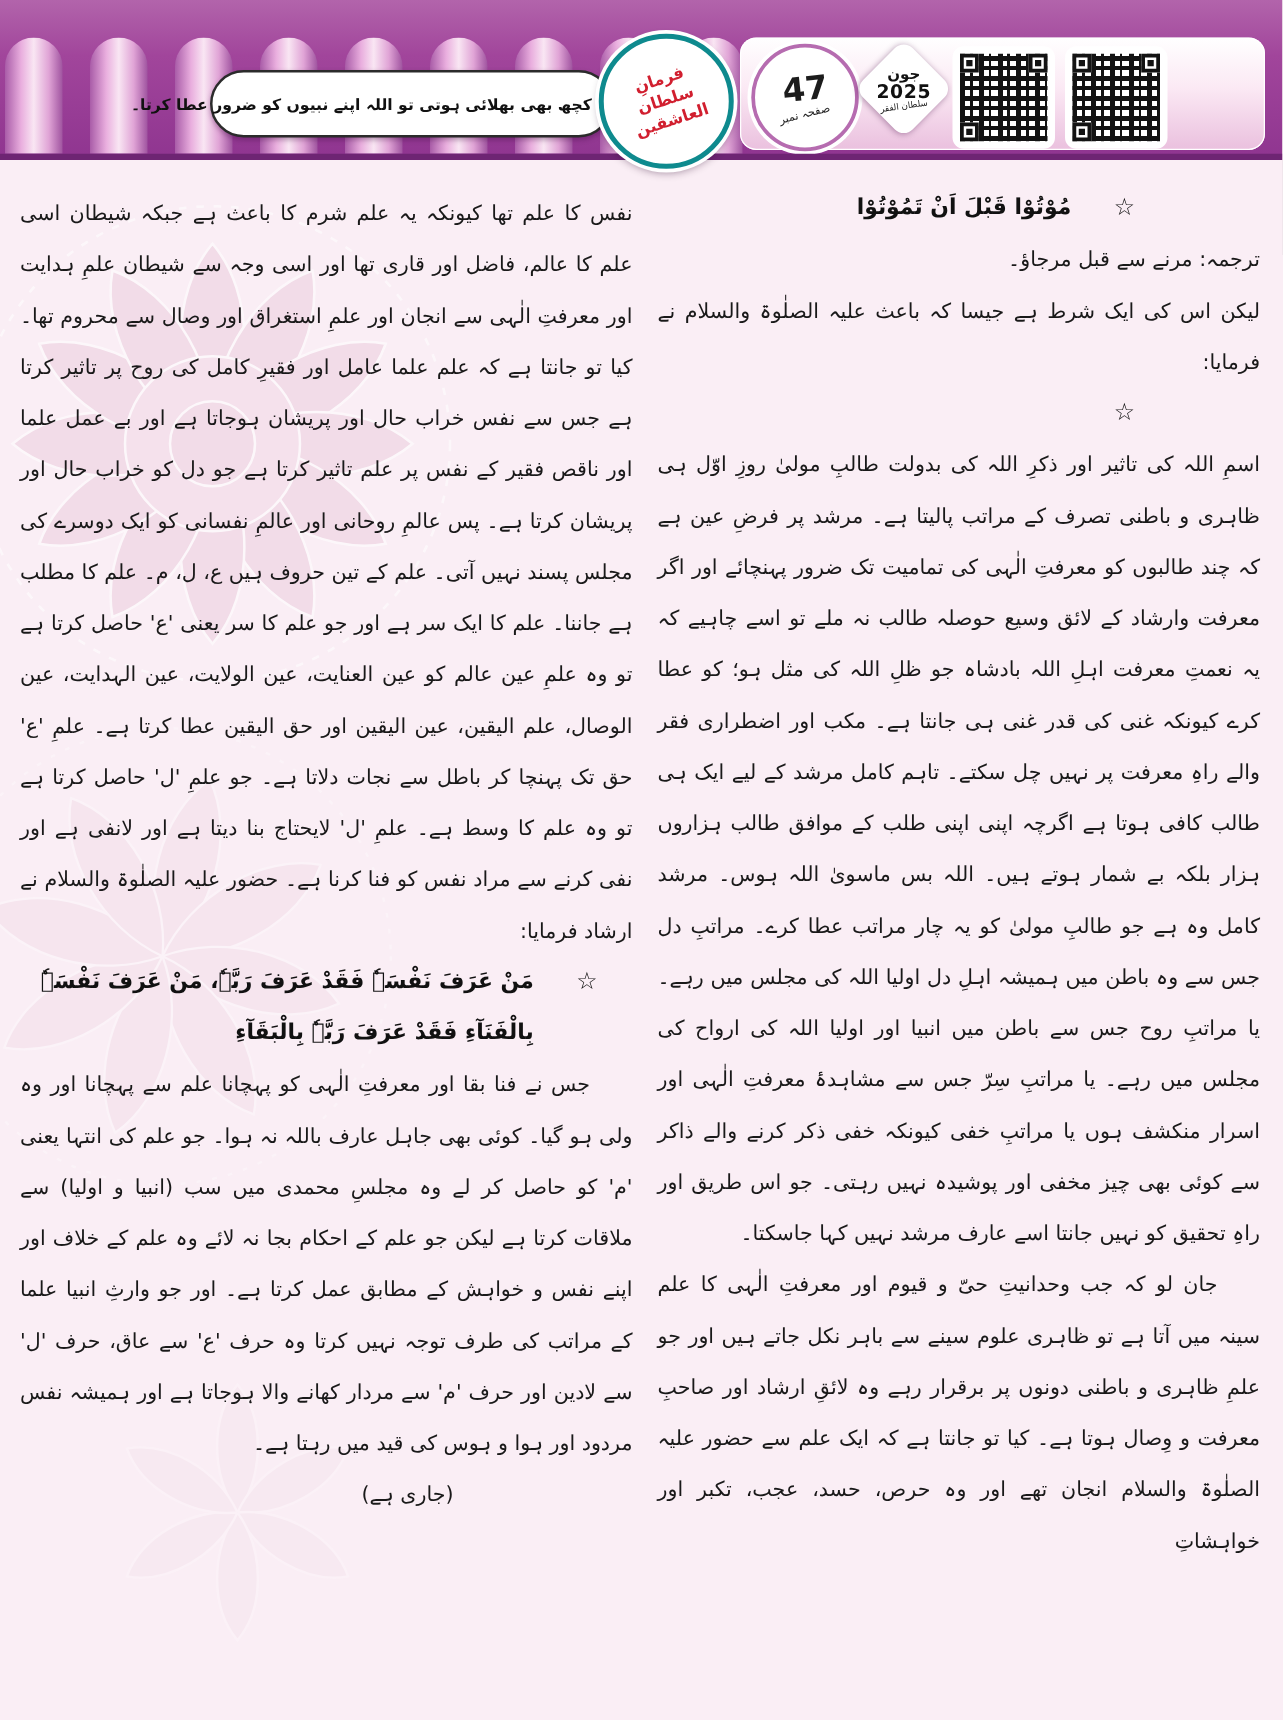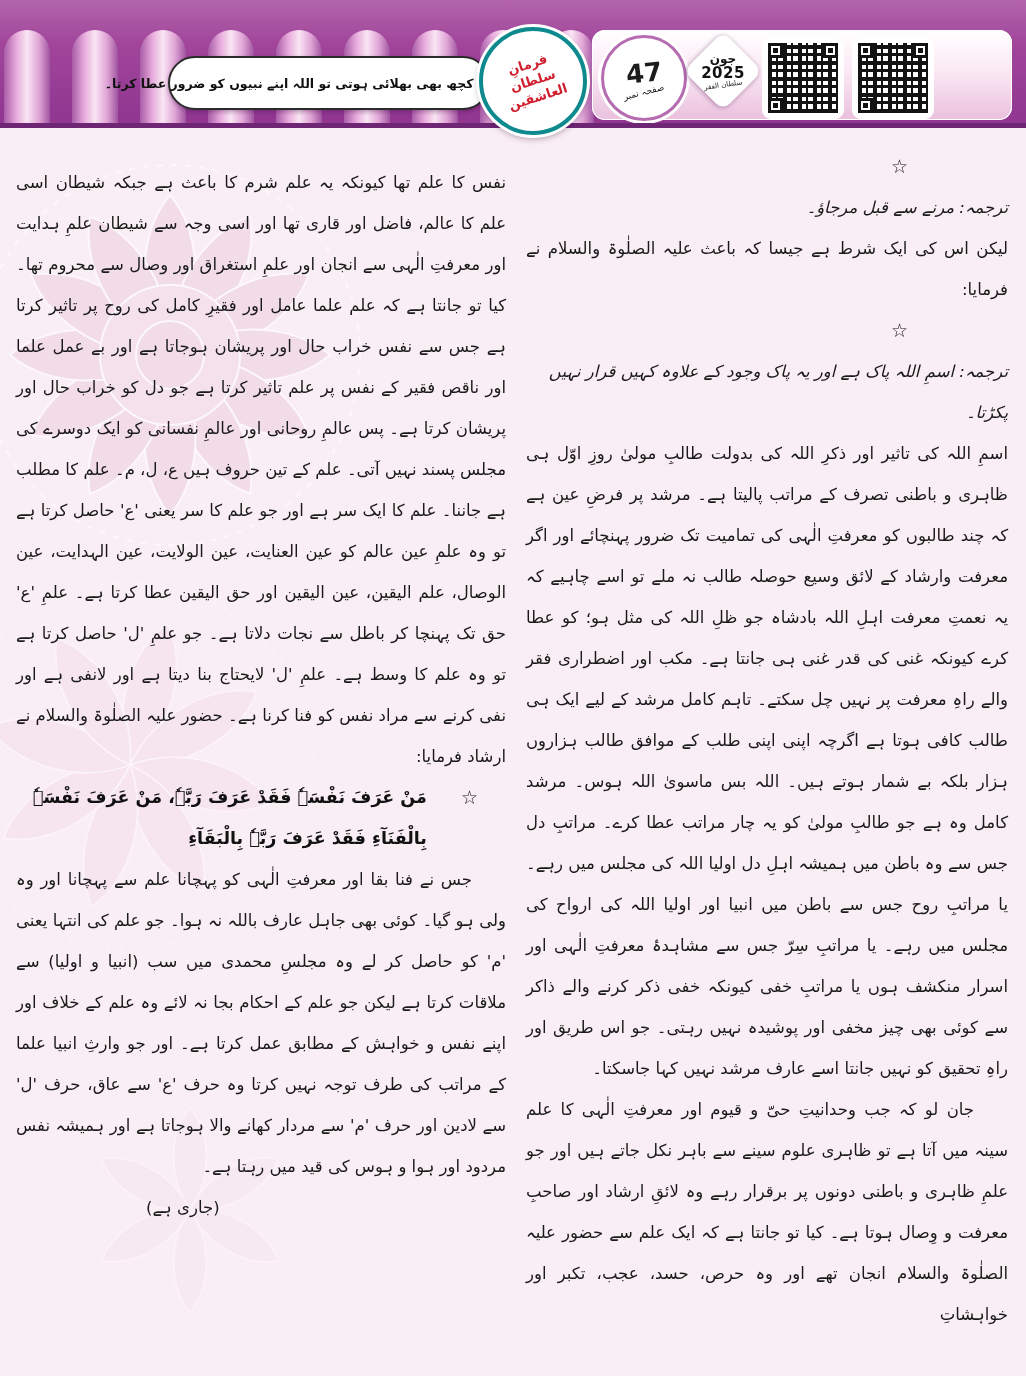--- a/index.html
+++ b/index.html
@@ -48,30 +48,30 @@
   .f-tl{left:0;top:0;} .f-tr{right:0;top:0;} .f-bl{left:0;bottom:0;}
 
   
   .article{position:absolute;top:130px;left:0;width:1026px;height:1246px;}
   .watermark{position:absolute;pointer-events:none;}
   .wm1{left:-60px;top:-10px;opacity:.55;}
   .wm2{left:-80px;top:420px;opacity:.30;}
   .wm3{left:40px;top:930px;opacity:.20;}
   .col{position:absolute;direction:rtl;color:#191919;}
   .col-right{right:18px;top:16px;width:482px;}
-  .col-left{left:16px;top:32px;width:490px;}
+  .col-left{left:16px;top:20px;width:490px;}
   .urdu{margin:0;font-size:16.5px;line-height:41px;text-align:justify;text-justify:inter-word;}
-  .trans{text-align:right;font-style:italic;}
+  .trans{}
   .indent{text-indent:34px;}
   .quote-row{display:flex;direction:rtl;align-items:flex-start;gap:34px;padding-right:100px;
              font-weight:bold;font-size:17.5px;line-height:41px;color:#111;}
   .quote-row .arabic{flex:1;text-align:right;}
   .hadith-row{padding-right:28px;}
   .star{font-size:19px;line-height:41px;color:#111;}
-  .continued{text-align:left;padding-left:130px;}
+  .continued{text-align:center;padding-left:130px;}
 </style>
 </head>
 <body>
 
 <div class="page">
 
   <header class="header">
     <div class="bars">
       <i class="bar"></i>
       <i class="bar"></i>
@@ -167,27 +167,27 @@
         <path d="M0,0 C34,-48 34,-120 0,-160 C-34,-120 -34,-48 0,0" transform="rotate(120)"></path>
         <path d="M0,0 C34,-48 34,-120 0,-160 C-34,-120 -34,-48 0,0" transform="rotate(180)"></path>
         <path d="M0,0 C34,-48 34,-120 0,-160 C-34,-120 -34,-48 0,0" transform="rotate(240)"></path>
         <path d="M0,0 C34,-48 34,-120 0,-160 C-34,-120 -34,-48 0,0" transform="rotate(300)"></path>
       </g>
     </svg>
 
     <section class="col col-right">
       <div class="quote-row">
         <span class="star">☆</span>
+        <span class="arabic">مُوْتُوْا قَبْلَ اَنْ تَمُوْتُوْا</span>
       </div>
       <p class="urdu trans">ترجمہ: مرنے سے قبل مرجاؤ۔</p>
       <p class="urdu">لیکن اس کی ایک شرط ہے جیسا کہ باعث علیہ الصلٰوۃ والسلام نے فرمایا:</p>
       <div class="quote-row">
         <span class="star">☆</span>
       </div>
-      <p class="urdu trans">ترجمہ: اسمِ اللہ پاک ہے اور یہ پاک وجود کے علاوہ کہیں قرار نہیں پکڑتا۔</p>
       <p class="urdu">اسمِ اللہ کی تاثیر اور ذکرِ اللہ کی بدولت طالبِ مولیٰ روزِ اوّل ہی ظاہری و باطنی تصرف کے مراتب پالیتا ہے۔ مرشد پر فرضِ عین ہے کہ چند طالبوں کو معرفتِ الٰہی کی تمامیت تک ضرور پہنچائے اور اگر معرفت وارشاد کے لائق وسیع حوصلہ طالب نہ ملے تو اسے چاہیے کہ یہ نعمتِ معرفت اہلِ اللہ بادشاہ جو ظلِ اللہ کی مثل ہو؛ کو عطا کرے کیونکہ غنی کی قدر غنی ہی جانتا ہے۔ مکب اور اضطراری فقر والے راہِ معرفت پر نہیں چل سکتے۔ تاہم کامل مرشد کے لیے ایک ہی طالب کافی ہوتا ہے اگرچہ اپنی اپنی طلب کے موافق طالب ہزاروں ہزار بلکہ بے شمار ہوتے ہیں۔ اللہ بس ماسویٰ اللہ ہوس۔ مرشد کامل وہ ہے جو طالبِ مولیٰ کو یہ چار مراتب عطا کرے۔ مراتبِ دل جس سے وہ باطن میں ہمیشہ اہلِ دل اولیا اللہ کی مجلس میں رہے۔ یا مراتبِ روح جس سے باطن میں انبیا اور اولیا اللہ کی ارواح کی مجلس میں رہے۔ یا مراتبِ سِرّ جس سے مشاہدۂ معرفتِ الٰہی اور اسرار منکشف ہوں یا مراتبِ خفی کیونکہ خفی ذکر کرنے والے ذاکر سے کوئی بھی چیز مخفی اور پوشیدہ نہیں رہتی۔ جو اس طریق اور راہِ تحقیق کو نہیں جانتا اسے عارف مرشد نہیں کہا جاسکتا۔</p>
       <p class="urdu indent">جان لو کہ جب وحدانیتِ حیّ و قیوم اور معرفتِ الٰہی کا علم سینہ میں آتا ہے تو ظاہری علوم سینے سے باہر نکل جاتے ہیں اور جو علمِ ظاہری و باطنی دونوں پر برقرار رہے وہ لائقِ ارشاد اور صاحبِ معرفت و وِصال ہوتا ہے۔ کیا تو جانتا ہے کہ ایک علم سے حضور علیہ الصلٰوۃ والسلام انجان تھے اور وہ حرص، حسد، عجب، تکبر اور خواہشاتِ</p>
     </section>
 
     <section class="col col-left">
       <p class="urdu">نفس کا علم تھا کیونکہ یہ علم شرم کا باعث ہے جبکہ شیطان اسی علم کا عالم، فاضل اور قاری تھا اور اسی وجہ سے شیطان علمِ ہدایت اور معرفتِ الٰہی سے انجان اور علمِ استغراق اور وصال سے محروم تھا۔ کیا تو جانتا ہے کہ علم علما عامل اور فقیرِ کامل کی روح پر تاثیر کرتا ہے جس سے نفس خراب حال اور پریشان ہوجاتا ہے اور بے عمل علما اور ناقص فقیر کے نفس پر علم تاثیر کرتا ہے جو دل کو خراب حال اور پریشان کرتا ہے۔ پس عالمِ روحانی اور عالمِ نفسانی کو ایک دوسرے کی مجلس پسند نہیں آتی۔ علم کے تین حروف ہیں ع، ل، م۔ علم کا مطلب ہے جاننا۔ علم کا ایک سر ہے اور جو علم کا سر یعنی 'ع' حاصل کرتا ہے تو وہ علمِ عین عالم کو عین العنایت، عین الولایت، عین الہدایت، عین الوصال، علم الیقین، عین الیقین اور حق الیقین عطا کرتا ہے۔ علمِ 'ع' حق تک پہنچا کر باطل سے نجات دلاتا ہے۔ جو علمِ 'ل' حاصل کرتا ہے تو وہ علم کا وسط ہے۔ علمِ 'ل' لایحتاج بنا دیتا ہے اور لانفی ہے اور نفی کرنے سے مراد نفس کو فنا کرنا ہے۔ حضور علیہ الصلٰوۃ والسلام نے ارشاد فرمایا:</p>
       <div class="quote-row hadith-row">
         <span class="star">☆</span>
         <span class="arabic">مَنْ عَرَفَ نَفْسَہٗ فَقَدْ عَرَفَ رَبَّہٗ، مَنْ عَرَفَ نَفْسَہٗ بِالْفَنَآءِ فَقَدْ عَرَفَ رَبَّہٗ بِالْبَقَآءِ</span>
       </div>

